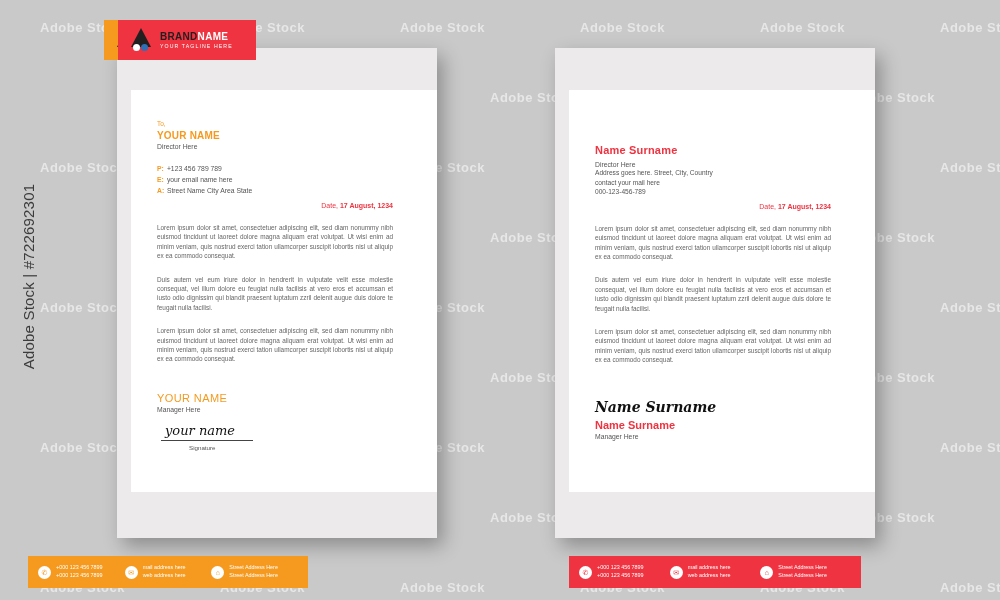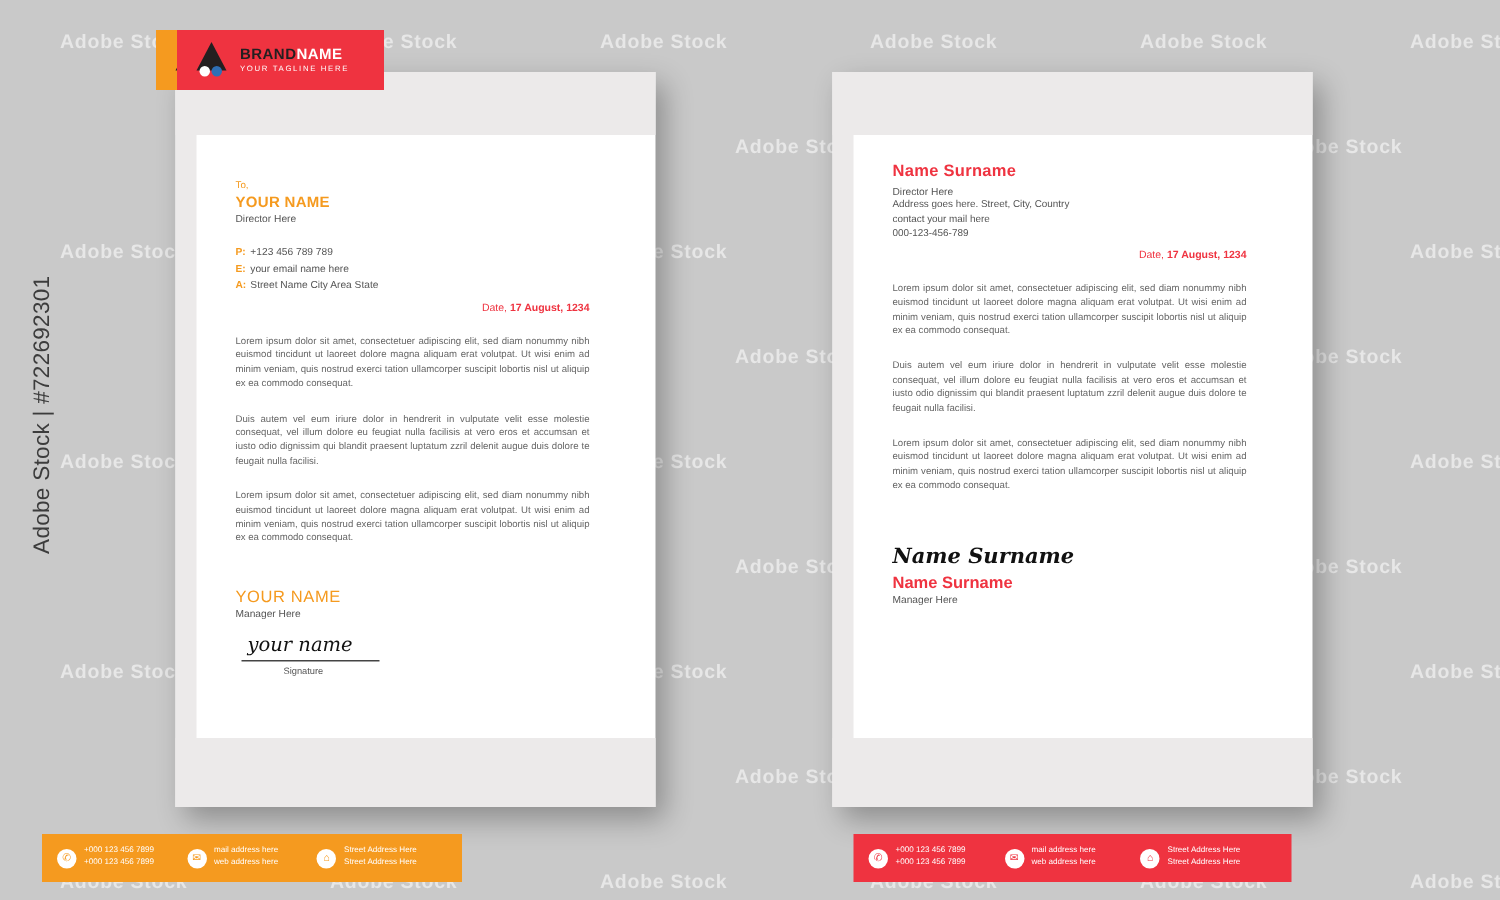--- a/index.html
+++ b/index.html
@@ -431,21 +431,21 @@
       <div>Street Address Here</div>
     </div>
   </div>
 </div>
 
 <div class="sheet" id="sheet-right">
   <div class="top-band"></div>
   <div class="side-band"></div>
   <div class="bottom-band"></div>
 
-  <div class="content" style="top:60px;">
+  <div class="content" style="top:96px;">
     <div class="name-red">Name Surname</div>
     <div class="sub-gray" style="margin-top:5px;">Director Here</div>
     <div class="addr-line">Address goes here. Street, City, Country</div>
     <div class="addr-line">contact your mail here</div>
     <div class="addr-line">000-123-456-789</div>
 
     <div class="date-line" style="margin-top:6px;">
       <span class="d-lbl">Date,</span>
       <span>17 August, 1234</span>
     </div>

